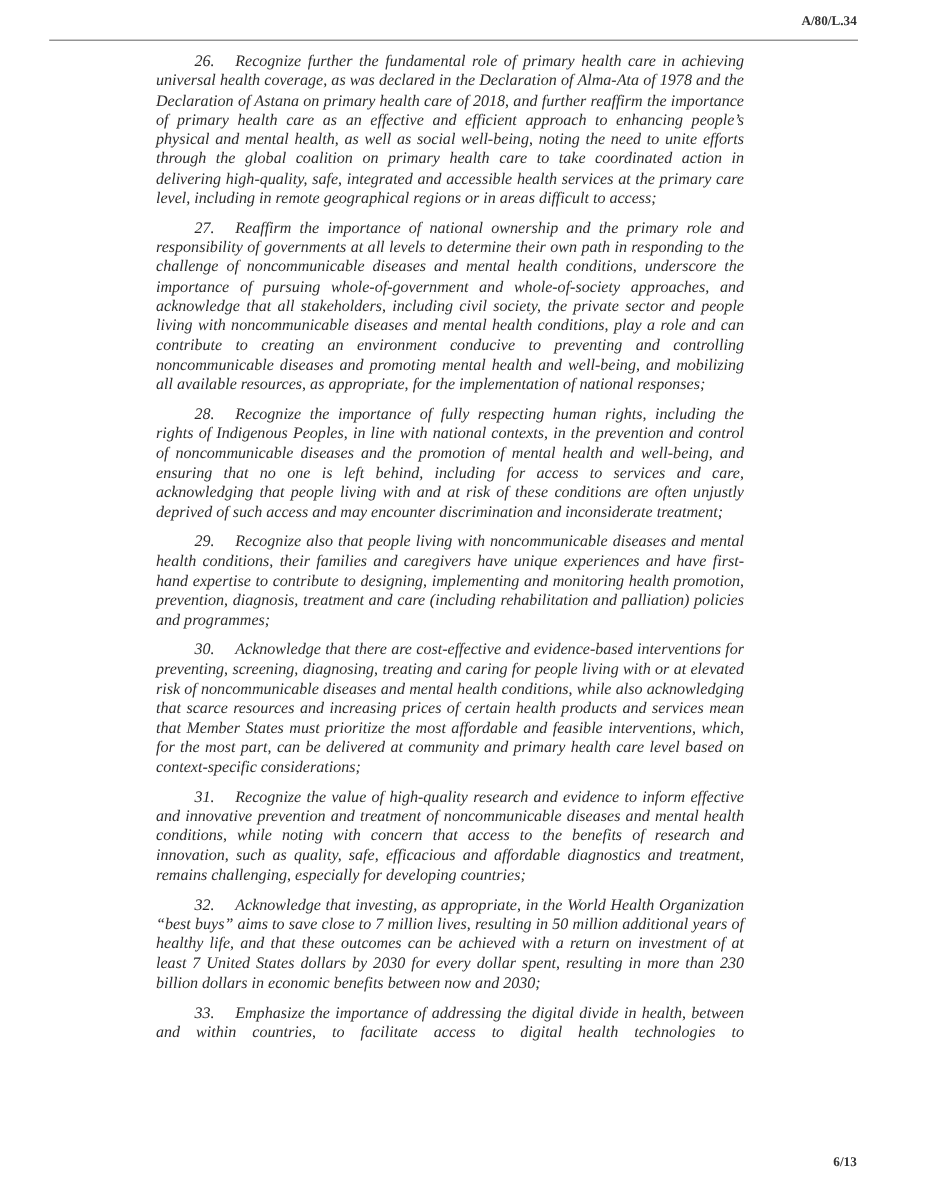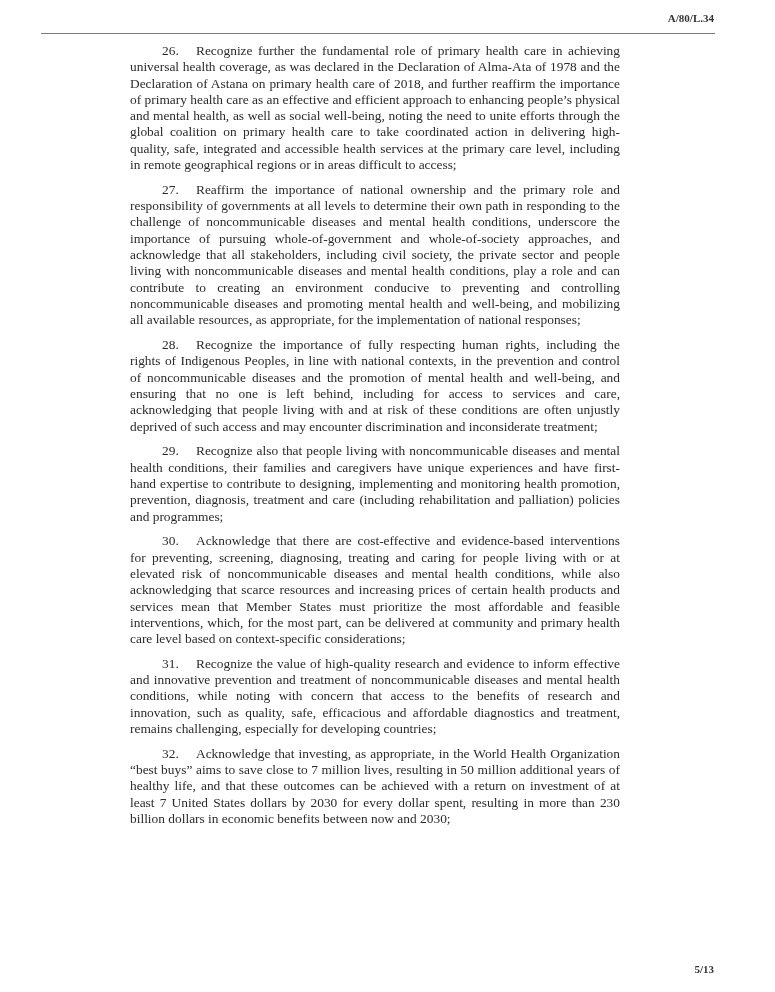--- a/index.html
+++ b/index.html
@@ -1,35 +1,36 @@
 <!DOCTYPE html>
 <html><head>
 <meta charset="utf-8">
 <style>
   html, body { margin: 0; padding: 0; background: #ffffff; }
   body { width: 775px; height: 992px; position: relative; overflow: hidden;
          font-family: "Liberation Serif", "DejaVu Serif", serif; color: #2b2b2b; }
   .header-code { position: absolute; top: 12px; right: 61px; font-size: 11px; font-weight: bold; color: #333; text-align: center; }
   .header-rule { position: absolute; top: 33px; left: 41px; width: 674px; height: 0; border-top: 1px solid #7a7a7a; }
   .body { position: absolute; top: 43px; left: 130px; width: 490px; }
-  .para { margin: 0 0 8.5px 0; font-size: 13.4px; line-height: 16.3px; text-align: justify; text-indent: 32px; }
+  .para { margin: 0 0 8.5px 0; font-size: 13.4px; line-height: 16.3px; text-align: justify; text-indent: 32px; font-style: italic; }
   .num { display: inline-block; width: 34px; text-indent: 0; }
   .footer-left { position: absolute; top: 965px; left: 43px; font-size: 8.5px; color: #444; margin-top: 35px; }
   .footer-right { position: absolute; top: 963px; right: 61px; font-size: 11px; font-weight: bold; color: #333; }
 </style>
 </head>
 <body>
 
 <div class="header-code">A/80/L.34</div>
 <div class="header-rule"></div>
 
 <div class="body">
   <p class="para"><span class="num">26.</span><span>Recognize further the fundamental role of primary health care in achieving universal health coverage, as was declared in the Declaration of Alma-Ata of 1978 and the Declaration of Astana on primary health care of 2018, and further reaffirm the importance of primary health care as an effective and efficient approach to enhancing people’s physical and mental health, as well as social well-being, noting the need to unite efforts through the global coalition on primary health care to take coordinated action in delivering high-quality, safe, integrated and accessible health services at the primary care level, including in remote geographical regions or in areas difficult to access;</span></p>
   <p class="para"><span class="num">27.</span><span>Reaffirm the importance of national ownership and the primary role and responsibility of governments at all levels to determine their own path in responding to the challenge of noncommunicable diseases and mental health conditions, underscore the importance of pursuing whole-of-government and whole-of-society approaches, and acknowledge that all stakeholders, including civil society, the private sector and people living with noncommunicable diseases and mental health conditions, play a role and can contribute to creating an environment conducive to preventing and controlling noncommunicable diseases and promoting mental health and well-being, and mobilizing all available resources, as appropriate, for the implementation of national responses;</span></p>
   <p class="para"><span class="num">28.</span><span>Recognize the importance of fully respecting human rights, including the rights of Indigenous Peoples, in line with national contexts, in the prevention and control of noncommunicable diseases and the promotion of mental health and well-being, and ensuring that no one is left behind, including for access to services and care, acknowledging that people living with and at risk of these conditions are often unjustly deprived of such access and may encounter discrimination and inconsiderate treatment;</span></p>
   <p class="para"><span class="num">29.</span><span>Recognize also that people living with noncommunicable diseases and mental health conditions, their families and caregivers have unique experiences and have first-hand expertise to contribute to designing, implementing and monitoring health promotion, prevention, diagnosis, treatment and care (including rehabilitation and palliation) policies and programmes;</span></p>
   <p class="para"><span class="num">30.</span><span>Acknowledge that there are cost-effective and evidence-based interventions for preventing, screening, diagnosing, treating and caring for people living with or at elevated risk of noncommunicable diseases and mental health conditions, while also acknowledging that scarce resources and increasing prices of certain health products and services mean that Member States must prioritize the most affordable and feasible interventions, which, for the most part, can be delivered at community and primary health care level based on context-specific considerations;</span></p>
   <p class="para"><span class="num">31.</span><span>Recognize the value of high-quality research and evidence to inform effective and innovative prevention and treatment of noncommunicable diseases and mental health conditions, while noting with concern that access to the benefits of research and innovation, such as quality, safe, efficacious and affordable diagnostics and treatment, remains challenging, especially for developing countries;</span></p>
   <p class="para"><span class="num">32.</span><span>Acknowledge that investing, as appropriate, in the World Health Organization “best buys” aims to save close to 7 million lives, resulting in 50 million additional years of healthy life, and that these outcomes can be achieved with a return on investment of at least 7 United States dollars by 2030 for every dollar spent, resulting in more than 230 billion dollars in economic benefits between now and 2030;</span></p>
+  <p class="para" style="text-align-last: justify;"><span class="num">33.</span><span>Emphasize the importance of addressing the digital divide in health, between and within countries, to facilitate access to digital health technologies to</span></p>
 </div>
 
 <div class="footer-left">25-20155</div>
-<div class="footer-right">5/13</div>
+<div class="footer-right">6/13</div>
 
 </body></html>

